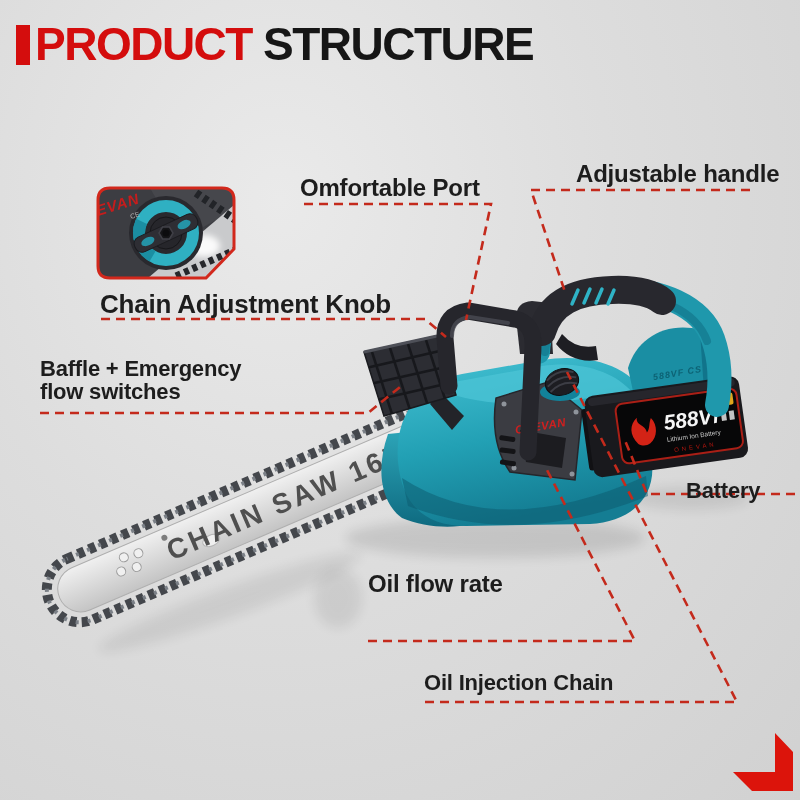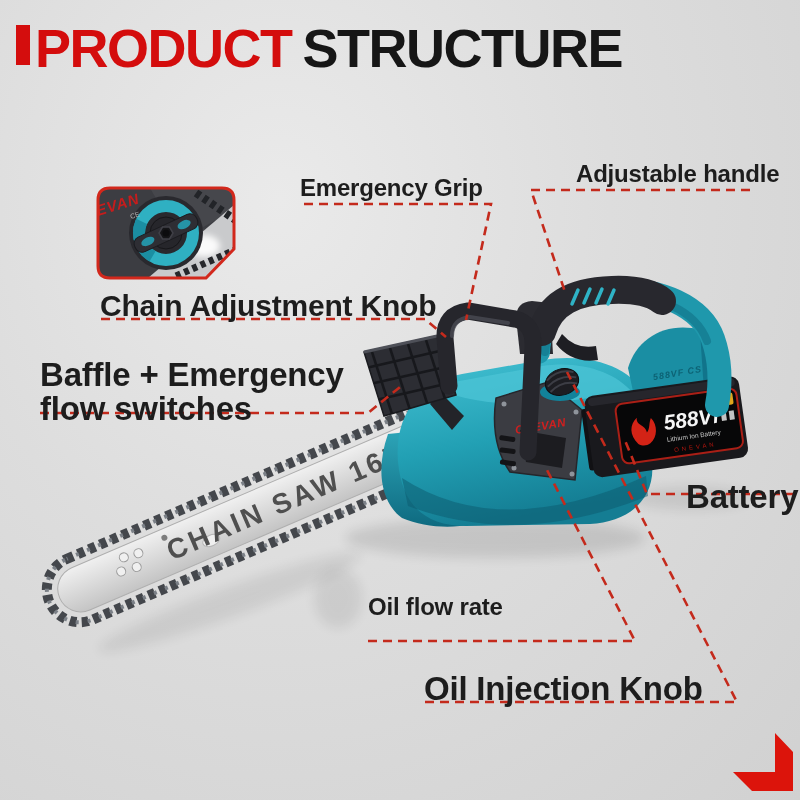--- a/index.html
+++ b/index.html
@@ -4,25 +4,25 @@
 <style>
   html,body{margin:0;padding:0;}
   .stage{
     position:relative;width:800px;height:800px;overflow:hidden;
     background:radial-gradient(ellipse at 35% 25%, #eaeaea 0%, #dddddd 45%, #d1d1d1 100%);
     font-family:"Liberation Sans",sans-serif;
   }
   svg.scene{position:absolute;left:0;top:0;}
   .title{position:absolute;left:16px;top:21px;display:flex;align-items:flex-start;}
   .title-bar{width:14px;height:40px;background:#d40d0d;margin-top:4px;}
-  .title-text{font-size:54px;font-weight:900;letter-spacing:-1.5px;line-height:1;}
+  .title-text{font-size:46px;font-weight:900;letter-spacing:-1.5px;line-height:1;}
   .title-accent{color:#d40d0d;margin-left:5px;}
   .title-rest{color:#161616;margin-left:11px;}
   .callout{position:absolute;color:#1d1d1d;font-weight:bold;letter-spacing:-0.2px;line-height:1.03;white-space:nowrap;}
-  .fs24{font-size:24px;} .fs25{font-size:33px;} .fs26{font-size:30px;}
+  .fs24{font-size:24px;} .fs25{font-size:22px;} .fs26{font-size:26px;}
   .svgtxt{font-family:"Liberation Sans",sans-serif;}
 </style>
 </head>
 <body>
 
 <div class="stage">
 
   <svg class="scene" width="800" height="800" viewBox="0 0 800 800">
     <defs>
       <filter id="soft" x="-60%" y="-60%" width="220%" height="220%">
@@ -211,26 +211,26 @@
     <path d="M775,733 L793,752 V791 H752 L733,772 H775 Z" fill="#dc140b"></path>
   </svg>
 
   <div class="title">
     <div class="title-bar"></div>
     <div class="title-text">
       <span class="title-accent">PRODUCT</span><span class="title-rest">STRUCTURE</span>
     </div>
   </div>
 
-  <div class="callout fs24" style="left:300px;top:176px;">Emergency Grip</div>
+  <div class="callout fs24" style="left:300px;top:176px;">Omfortable Port</div>
   <div class="callout fs24" style="left:543px;top:162px;margin-left:33px;">Adjustable handle</div>
   <div class="callout fs26" style="left:100px;top:291px;">Chain Adjustment Knob</div>
   <div class="callout fs25" style="left:40px;top:358px;">
     <div>Baffle + Emergency</div>
     <div>flow switches</div>
   </div>
   <div class="callout fs25" style="left:686px;top:480px;">Battery</div>
-  <div class="callout fs24" style="left:368px;top:595px;text-align:right;">
+  <div class="callout fs24" style="left:368px;top:572px;text-align:right;">
     <div>Oil flow rate</div>
   </div>
-  <div class="callout fs25" style="left:424px;top:672px;">Oil Injection Knob</div>
+  <div class="callout fs25" style="left:424px;top:672px;">Oil Injection Chain</div>
 
 </div>
 
 </body></html>

